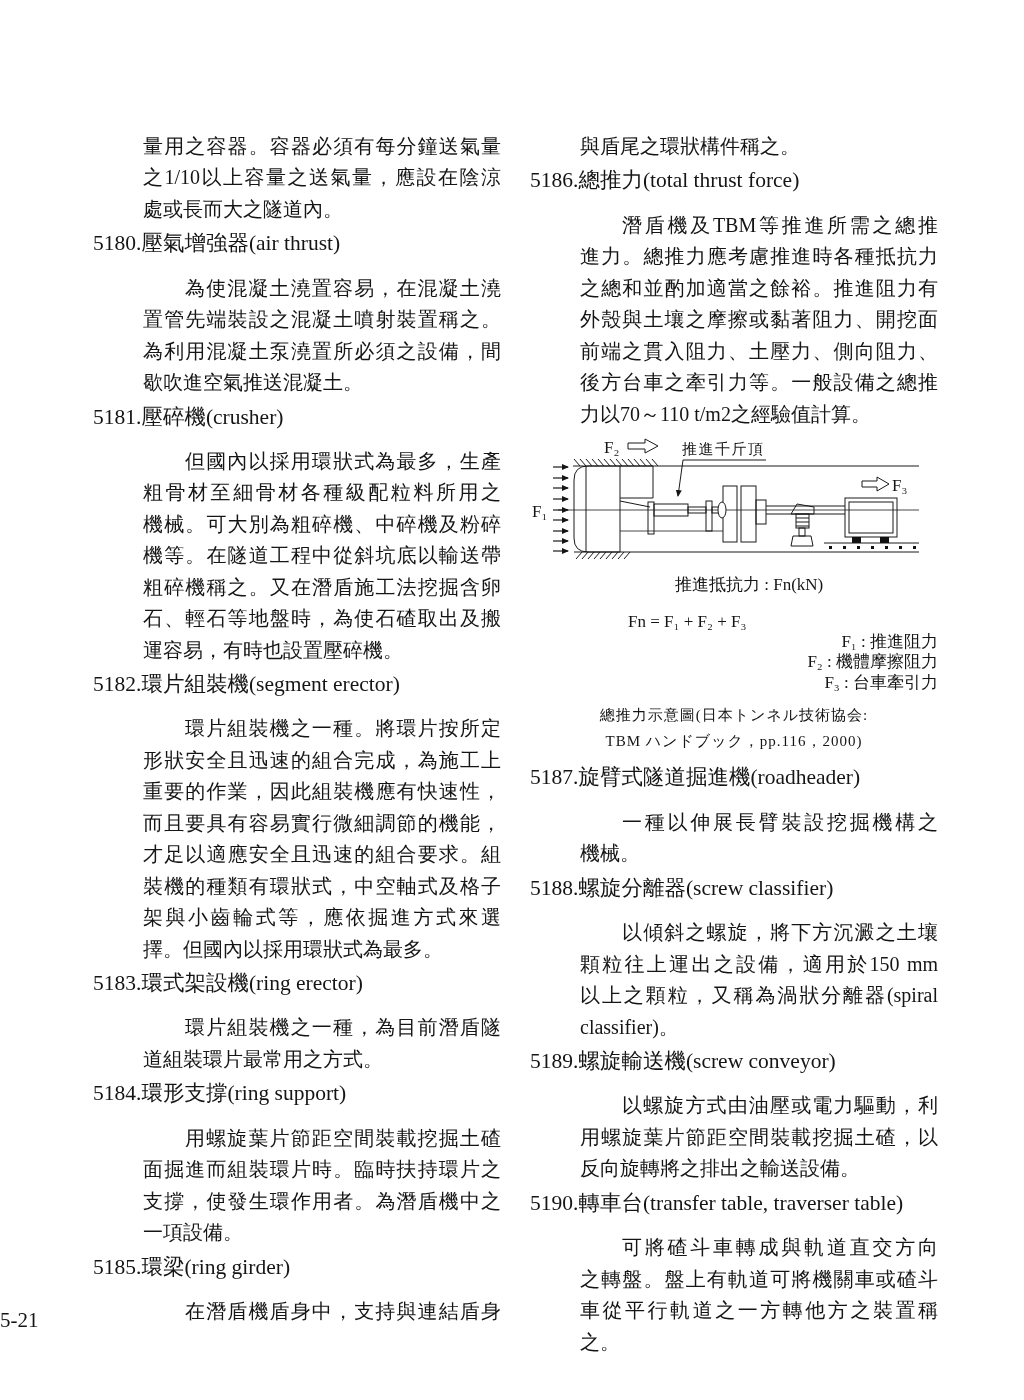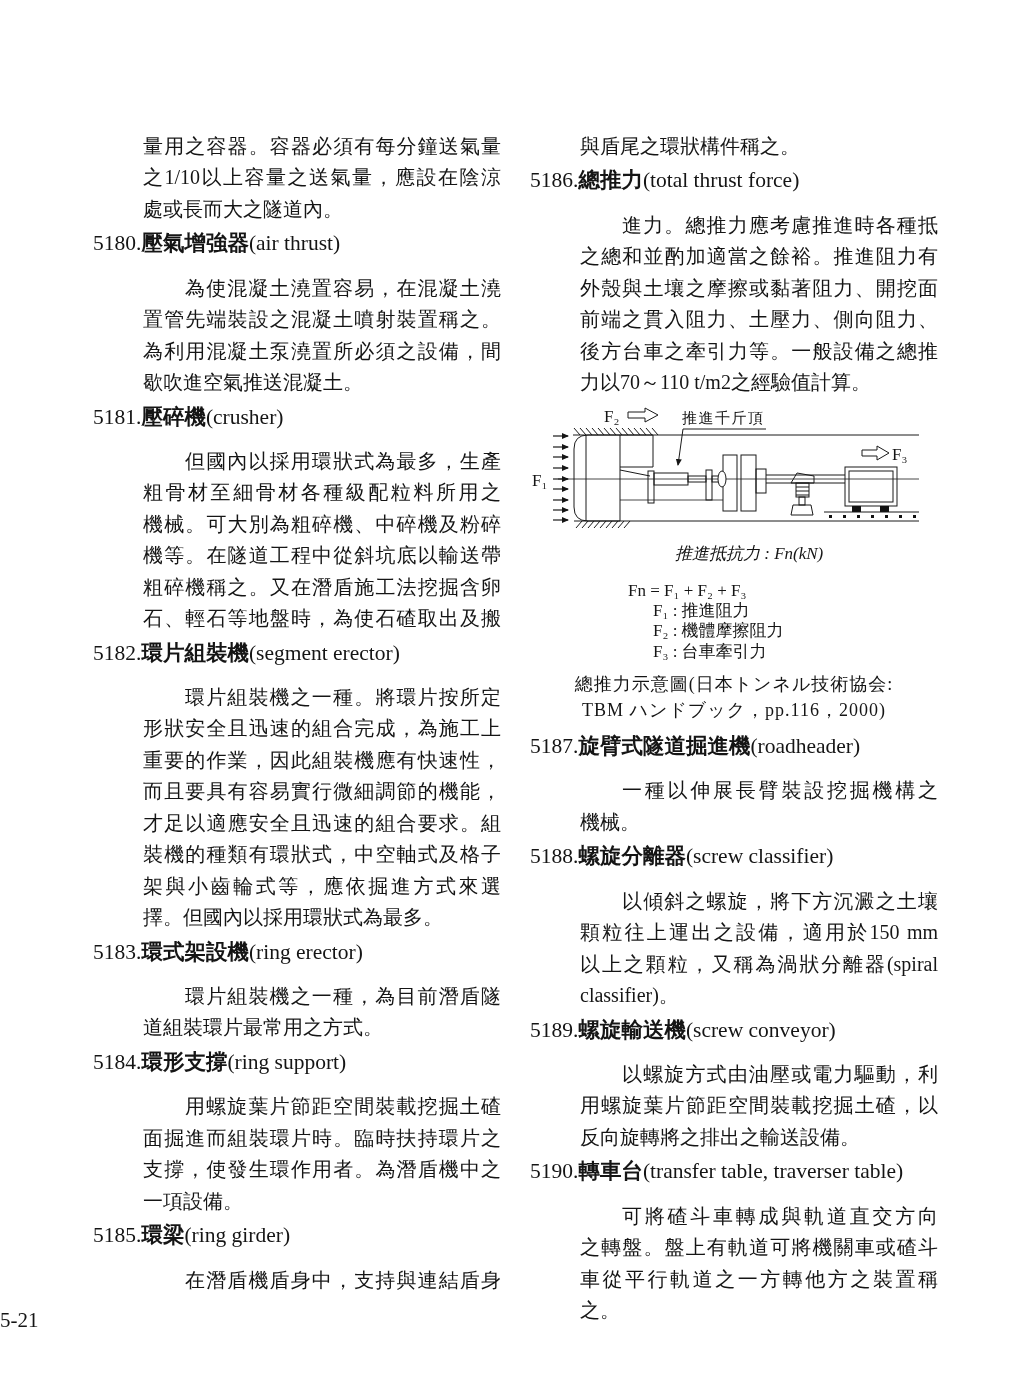--- a/index.html
+++ b/index.html
@@ -8,41 +8,41 @@
     font-family:"Liberation Serif","DejaVu Serif",serif;
     position:relative;overflow:hidden;
   }
   .col{position:absolute;top:118px;}
   .col-left{left:93px;width:412px;}
   .col-right{left:530px;width:408px;}
 
   .entry-heading{
     font-size:21.5px;line-height:31.45px;margin:3px 0;white-space:nowrap;
   }
-  .entry-heading b{font-weight:bold;}
+  .entry-heading b{font-weight:normal;}
 
   .para{margin-left:50px;width:358px;font-size:20px;margin-top:13px;}
   .para .line:first-child{text-indent:42px;}
   .para.cont .line:first-child{text-indent:0;}
 
   .line{
     line-height:31.45px;height:31.45px;white-space:nowrap;overflow:hidden;
   }
   .line.sp{
     white-space:normal;text-align:justify;text-align-last:justify;
   }
 
   .figure{margin-top:4px;margin-bottom:8px;}
   .figure svg{display:block;}
-  .f-title{margin-left:145px;font-size:17px;line-height:21px;font-style:italic;}
+  .f-title{margin-left:145px;font-size:17px;line-height:21px;}
   .f-eq{margin-left:98px;font-size:17px;line-height:21px;margin-top:16px;}
   .f-legend{margin-left:123px;}
-  .f-line{font-size:17px;line-height:20.5px;height:20.5px;white-space:nowrap;}
+  .f-line{font-size:17px;line-height:20.5px;height:20.5px;white-space:nowrap;text-align:right;}
   .f-caption{margin-top:9px;text-align:center;letter-spacing:1px;}
-  .cap-line{font-size:18px;line-height:26px;height:26px;white-space:nowrap;}
+  .cap-line{font-size:15px;line-height:26px;height:26px;white-space:nowrap;}
 
   .footer{
     position:absolute;left:0;top:1308px;width:1024px;text-align:left;
     font-size:21px;
   }
   svg text{font-family:"Liberation Serif","DejaVu Serif",serif;}
 </style>
 </head>
 <body>
 
@@ -65,20 +65,21 @@
 
   <section class="entry">
     <div class="entry-heading"><span>5181.</span><b>壓碎機</b><span>(crusher)</span></div>
     <div class="para">
         <div class="line sp">但國內以採用環狀式為最多，生產從</div>
         <div class="line sp">粗骨材至細骨材各種級配粒料所用之</div>
         <div class="line sp">機械。可大別為粗碎機、中碎機及粉碎</div>
         <div class="line sp">機等。在隧道工程中從斜坑底以輸送帶</div>
         <div class="line sp">粗碎機稱之。又在潛盾施工法挖掘含卵</div>
         <div class="line sp">石、輕石等地盤時，為使石碴取出及搬</div>
+        <div class="line">運容易，有時也設置壓碎機。</div>
       </div>
   </section>
 
   <section class="entry">
     <div class="entry-heading"><span>5182.</span><b>環片組裝機</b><span>(segment erector)</span></div>
     <div class="para">
         <div class="line sp">環片組裝機之一種。將環片按所定</div>
         <div class="line sp">形狀安全且迅速的組合完成，為施工上</div>
         <div class="line sp">重要的作業，因此組裝機應有快速性，</div>
         <div class="line sp">而且要具有容易實行微細調節的機能，</div>
@@ -116,20 +117,21 @@
 </div>
 
 <div class="col col-right">
   <div class="para cont">
       <div class="line">與盾尾之環狀構件稱之。</div>
     </div>
 
   <section class="entry">
     <div class="entry-heading"><span>5186.</span><b>總推力</b><span>(total thrust force)</span></div>
     <div class="para">
+        <div class="line sp">潛盾機及TBM等推進所需之總推</div>
         <div class="line sp">進力。總推力應考慮推進時各種抵抗力</div>
         <div class="line sp">之總和並酌加適當之餘裕。推進阻力有</div>
         <div class="line sp">外殼與土壤之摩擦或黏著阻力、開挖面</div>
         <div class="line sp">前端之貫入阻力、土壓力、側向阻力、</div>
         <div class="line sp">後方台車之牽引力等。一般設備之總推</div>
         <div class="line">力以70～110 t/m2之經驗值計算。</div>
       </div>
 
     <div class="figure">
       <svg width="400" height="140" viewBox="0 0 400 140">

